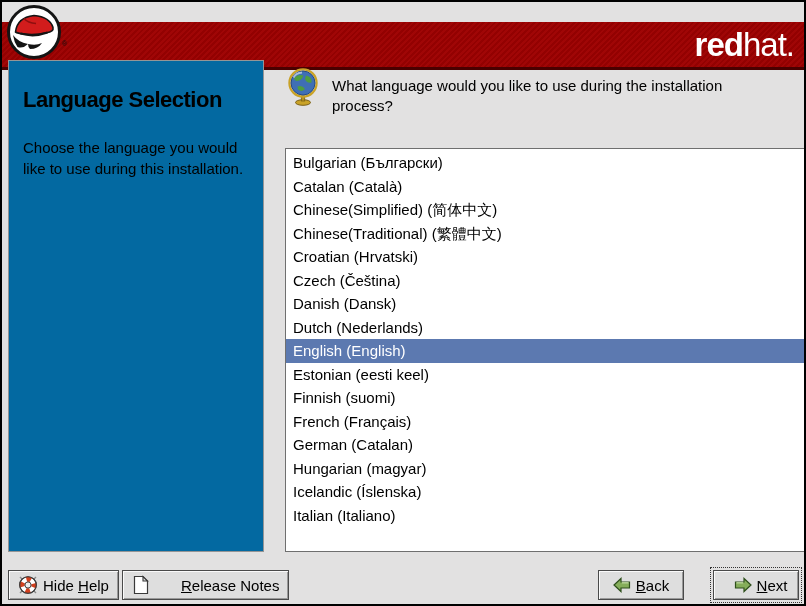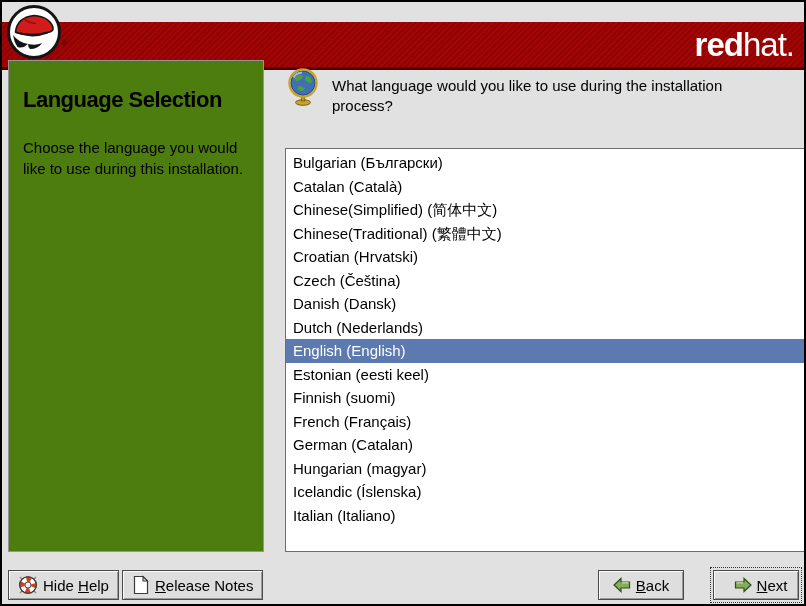--- a/index.html
+++ b/index.html
@@ -23,21 +23,21 @@
   .reg-mark { position:absolute; left:60px; top:38px; font-size:7px; color:#111; z-index:6; }
   .wordmark {
     position:absolute; right:10px; top:0; height:48px; line-height:46px;
     color:#fff; font-size:33px; letter-spacing:-1px;
   }
   .wordmark .wm-bold { font-weight:bold; }
 
   
   .help-panel {
     position:absolute; left:6px; top:58px; width:256px; height:492px;
-    background:#4d7c0f; border:1px solid #959595;
+    background:#0369a1; border:1px solid #959595;
   }
   .help-title { font-size:22px; font-weight:bold; color:#000; margin:26px 14px 0 14px; letter-spacing:-0.5px; }
   .help-body { font-size:15px; color:#000; margin:24px 14px 8px 14px; line-height:1.4; }
 
   
   .question-row { position:absolute; left:284px; top:66px; display:flex; align-items:flex-start; }
   .globe { width:34px; height:38px; flex:0 0 auto; }
   .question-text { font-size:15px; color:#000; margin:8px 0 0 12px; max-width:410px; line-height:1.35; }
 
   
@@ -77,21 +77,21 @@
     position:absolute; top:568px; height:30px;
     background:#dedede; border:1px solid #4a4a4a;
     box-shadow:inset 1px 1px 0 #fafafa, inset -1px -1px 0 #999;
     display:flex; align-items:center; padding:0 9px;
     font-size:15px; color:#000; cursor:default;
   }
   .btn .ic { display:flex; margin-right:5px; }
   .btn-label span { white-space:pre;margin-top:20px; }
   .btn-label .u { text-decoration:underline; }
   #btn-hide-help { left:6px; }
-  #btn-release-notes { left:120px; }
+  #btn-release-notes { left:120px;gap:26px; }
   #btn-back { left:596px; width:86px; justify-content:center;align-items:center; }
   #btn-next { left:711px; width:86px; justify-content:center; outline:1px dotted #333; outline-offset:2px;padding-left:18px; }
 </style>
 </head>
 <body>
 
 <div class="window">
 
   <div class="header">
     <div class="wordmark">

